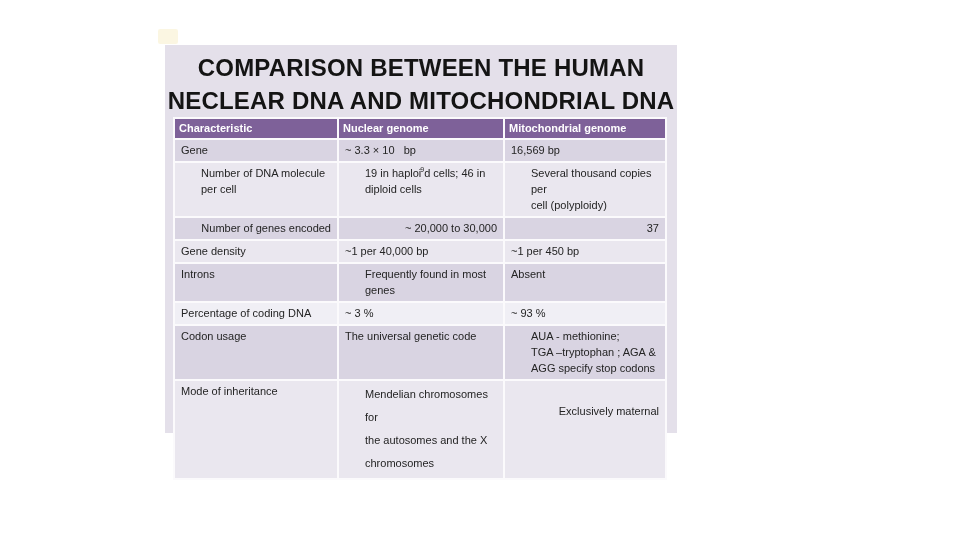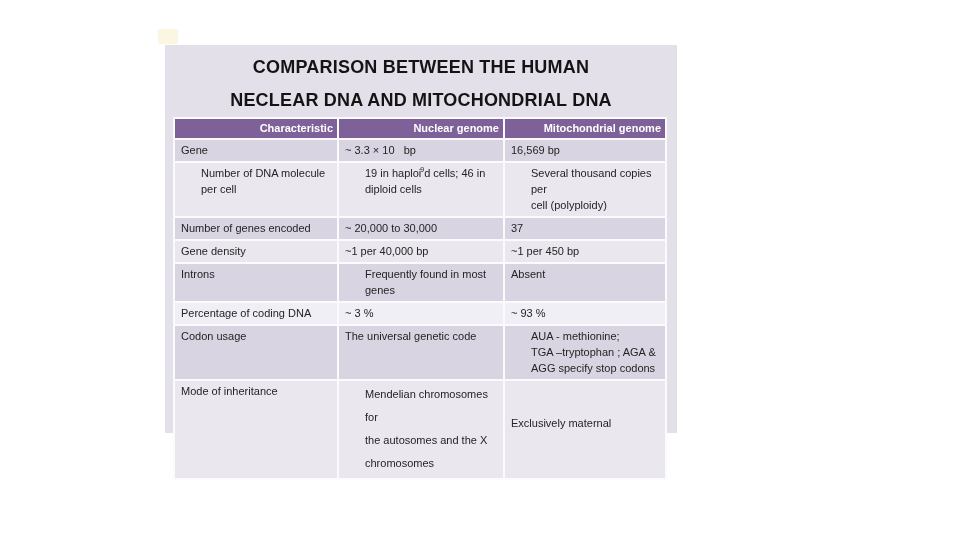--- a/index.html
+++ b/index.html
@@ -17,21 +17,21 @@
   }
   .slide {
     position: absolute; left: 165px; top: 45px;
     width: 512px; height: 388px;
     background: #e4e0ea;
   }
   .slide-title {
     padding-top: 6px;
     text-align: center;
     font-weight: bold;
-    font-size: 18px;
+    font-size: 24px;
     line-height: 33px;
     letter-spacing: 0.2px;
     color: #141414;
   }
   .slide-title span { display: block; white-space: nowrap; }
   table.dna-table {
     position: absolute; left: 8px; top: 72px;
     width: 492px;
     border-collapse: collapse;
     table-layout: fixed;
@@ -44,44 +44,44 @@
     padding: 2px 6px 3px 6px;
     line-height: 16px;
     text-align: left;
     font-weight: normal;
     overflow: hidden;
   }
   .dna-table thead th {
     background: #7e6199;
     color: #ffffff;
     font-weight: bold;
-    text-align: right;
+    text-align: left;
     padding: 2px 4px 3px 4px;
     line-height: 14px;
     height: 14px;
   }
   tr.dark td     { background: #d9d4e2; }
   tr.light td    { background: #eae7ef; }
   tr.lightest td { background: #f0eff5; }
   tr.r1 td { height: 16px; }
-  tr.r3 td { height: 15px; }
+  tr.r3 td { height: 15px; text-align: right; }
   tr.r4 td { height: 16px; }
   tr.r6 td { height: 16px; }
   tr.r8 td { height: 76px; }
   .center { text-align: center; }
   .indent { padding-left: 28px; margin-left: 20px; }
   .line { display: block; margin-left: 20px; }
   sup.exp {
     font-size: 7px;
     line-height: 0;
     vertical-align: super;
     margin-left: -1px;
   }
   tr.r8 td.nuclear-cell .line { line-height: 23px; }
-  tr.r8 td.mito-cell { text-align: left; padding-top: 34px; }
+  tr.r8 td.mito-cell { text-align: right; padding-top: 22px; }
 </style>
 </head>
 <body>
 
 <div class="corner-smudge"></div>
 
 <div class="slide">
 
   <div class="slide-title">
     <span>COMPARISON BETWEEN THE HUMAN</span>

